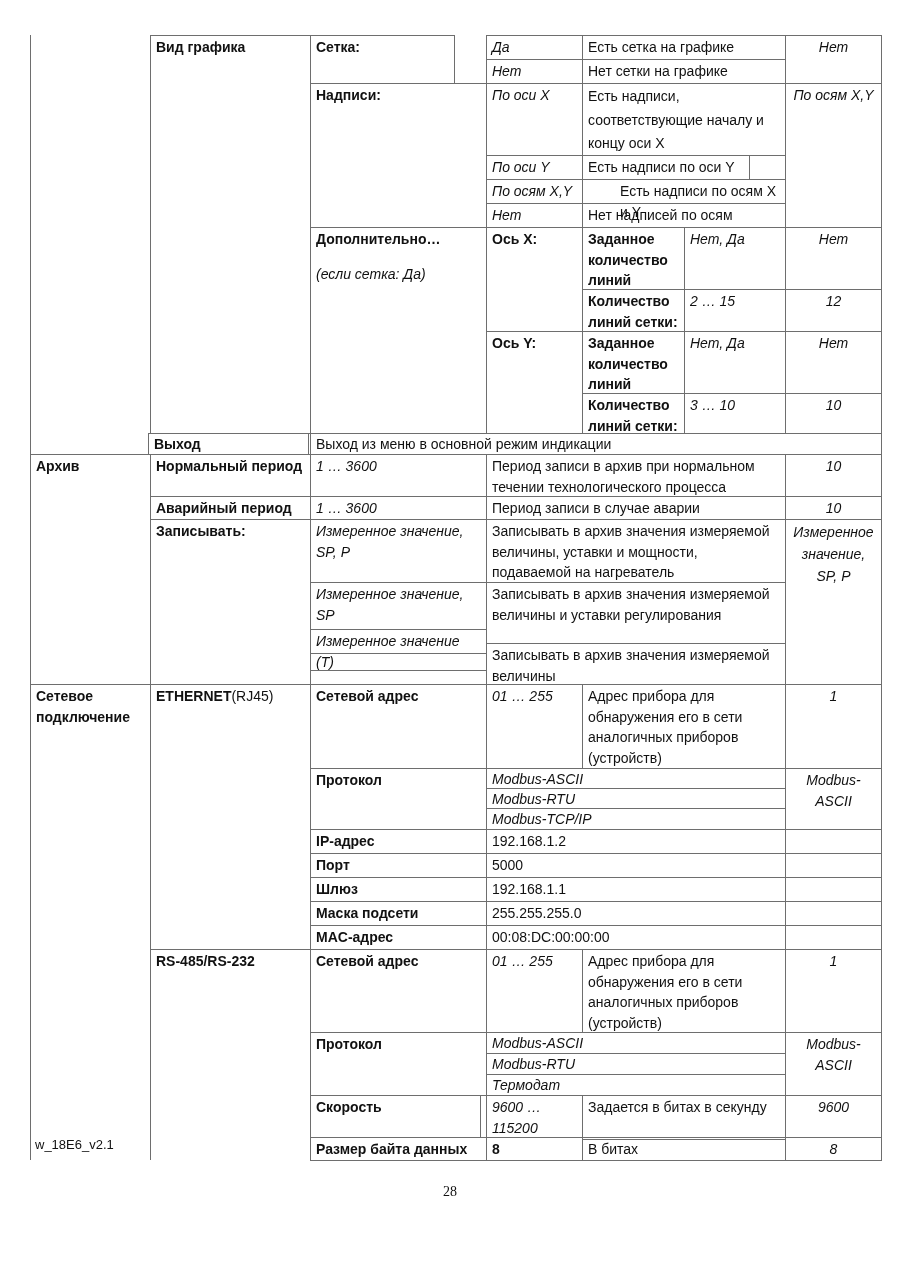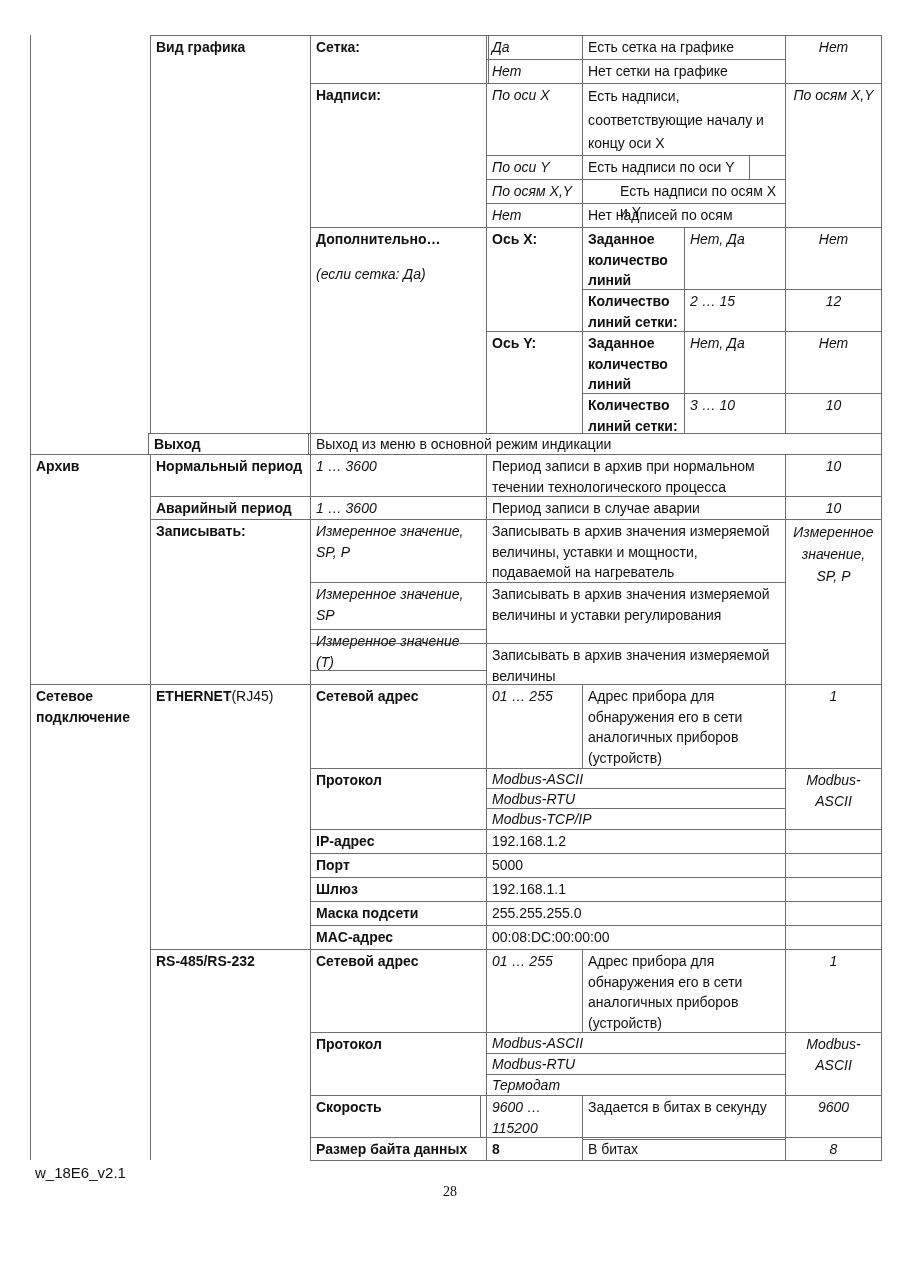--- a/index.html
+++ b/index.html
@@ -9,31 +9,31 @@
        font-size: 14px; line-height: 20.5px; padding: 1px 5px; background: transparent; }
   .nb-t { border-top: none; }
   .nb-b { border-bottom: none; }
   .b { font-weight: bold; }
   .i { font-style: italic; }
   .ctr { text-align: center; }
   .sub { display: block; margin-top: 14px; font-weight: normal; font-style: italic; }
   .reg { font-weight: normal; }
   .pagenum { position: absolute; left: 0; width: 900px; top: 1184px; text-align: center;
              font-family: "Liberation Serif", "DejaVu Serif", serif; font-size: 14px; }
-  .docid { position: absolute; left: 35px; top: 1164px; font-size: 15px; }
+  .docid { position: absolute; left: 35px; top: 1137px; font-size: 13px; }
   .vline { position: absolute; width: 0; border-left: 1px solid #6e6e6e; }
 </style>
 </head>
 <body>
 
 <div class="vline" style="left:30px; top:35px; height:419px;"></div>
 
 <div class="c b nb-t" style="left:150px; top:35px; width:161px; height:399px; border-top:1px solid #6e6e6e;">Вид графика</div>
 
-<div class="c b" style="left:310px; top:35px; width:179px; height:49px;">Сетка:</div>
+<div class="c b" style="left:310px; top:35px; width:145px; height:49px;">Сетка:</div>
 <div class="c i" style="left:486px; top:35px; width:97px; height:25px;">Да</div>
 <div class="c" style="left:582px; top:35px; width:204px; height:25px;">Есть сетка на графике</div>
 <div class="c i" style="left:486px; top:59px; width:97px; height:25px;">Нет</div>
 <div class="c" style="left:582px; top:59px; width:204px; height:25px;">Нет сетки на графике</div>
 <div class="c i ctr" style="left:785px; top:35px; width:97px; height:49px;">Нет</div>
 
 <div class="c b" style="left:310px; top:83px; width:177px; height:145px;">Надписи:</div>
 <div class="c i" style="left:486px; top:83px; width:97px; height:73px;">По оси X</div>
 <div class="c" style="left:582px; top:83px; width:204px; height:73px; line-height:23.5px;">Есть надписи, соответствующие началу и концу оси X</div>
 <div class="c i" style="left:486px; top:155px; width:97px; height:25px;">По оси Y</div>
@@ -76,21 +76,21 @@
 <div class="c i ctr" style="left:785px; top:454px; width:97px; height:43px;">10</div>
 
 <div class="c b" style="left:150px; top:496px; width:161px; height:24px;">Аварийный период</div>
 <div class="c i" style="left:310px; top:496px; width:177px; height:24px;">1 … 3600</div>
 <div class="c" style="left:486px; top:496px; width:300px; height:24px;">Период записи в случае аварии</div>
 <div class="c i ctr" style="left:785px; top:496px; width:97px; height:24px;">10</div>
 
 <div class="c b" style="left:150px; top:519px; width:161px; height:166px;">Записывать:</div>
 <div class="c i" style="left:310px; top:519px; width:177px; height:64px;">Измеренное значение, SP, P</div>
 <div class="c" style="left:486px; top:519px; width:300px; height:64px;">Записывать в архив значения измеряемой величины, уставки и мощности, подаваемой на нагреватель</div>
-<div class="c i" style="left:310px; top:582px; width:177px; height:62px;">Измеренное значение, SP</div>
+<div class="c i" style="left:310px; top:582px; width:177px; height:72px;">Измеренное значение, SP</div>
 <div class="c" style="left:486px; top:582px; width:300px; height:62px;">Записывать в архив значения измеряемой величины и уставки регулирования</div>
 <div class="c i" style="left:310px; top:629px; width:177px; height:42px;">Измеренное значение (T)</div>
 <div class="c" style="left:486px; top:643px; width:300px; height:42px;">Записывать в архив значения измеряемой величины</div>
 <div class="c i ctr" style="left:785px; top:519px; width:97px; height:166px; line-height:22px;">Измеренное значение, SP, P</div>
 
 <div class="c b nb-b" style="left:30px; top:684px; width:121px; height:476px;">Сетевое подключение</div>
 
 <div class="c" style="left:150px; top:684px; width:161px; height:266px;">
   <span class="b">ETHERNET</span><span class="reg">(RJ45)</span>
 </div>

